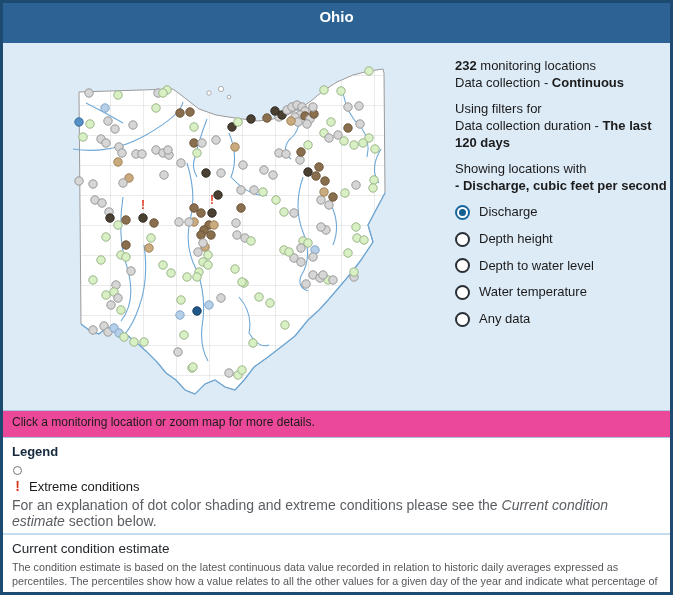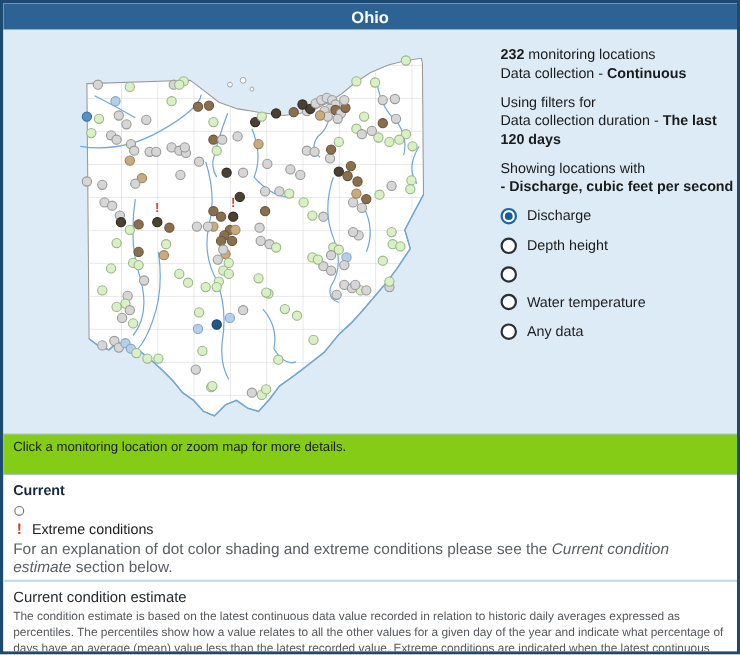--- a/index.html
+++ b/index.html
@@ -7,21 +7,21 @@
   body { font-family: "Liberation Sans", sans-serif; background: #fff; }
   .page {
     width: 673px; height: 595px;
     border: 3px solid #1d4a70;
     display: flex; flex-direction: column;
     overflow: hidden; background: #fff;
   }
   .header {
     background: #2d6394; color: #fff;
     font-weight: bold; font-size: 15px;
-    text-align: center; padding: 5px 0 2px;
+    text-align: center; padding: 5px 0 18px;
     flex: none;
   }
   .main {
     position: relative; background: #ddebf7;
     height: 367px; flex: none;
   }
   .map-svg { position: absolute; left: 8px; top: 2px; }
   .info {
     position: absolute; left: 452px; top: 15px; width: 212px;
     color: #1b1b1b; font-size: 13px; line-height: 1.28;
@@ -35,22 +35,22 @@
     display: flex; align-items: center; justify-content: center;
     flex: none;
   }
   .radio.sel { border: 2px solid #17679c; }
   .radio.sel::after {
     content: ""; width: 7px; height: 7px; border-radius: 50%;
     background: #135f92; display: block;
   }
   .radio-label { margin-left: 9px; }
   .note-strip {
-    background: #84cc16; border-top: 1px solid #a9c7e2; border-bottom: 1px solid #a9c7e2;
-    font-size: 12px; color: #1b1b1b; padding: 4px 9px 18px; flex: none;
+    background: #ec4899; border-top: 1px solid #a9c7e2; border-bottom: 1px solid #a9c7e2;
+    font-size: 12px; color: #1b1b1b; padding: 4px 9px 8px; flex: none;
   }
   .legend-sec { background: #fff; padding: 6px 9px 4px; flex: none; }
   .legend-title { font-size: 13px; font-weight: bold; color: #15283c; margin-bottom: 7px; }
   .legend-item { font-size: 13px; color: #1b1b1b; margin: 3px 0; display: flex; align-items: center; }
   .legend-dot {
     display: inline-block; width: 9px; height: 9px; border-radius: 50%;
     border: 1.5px solid #757575; background: #fdfdfd; margin: 0 7px 0 1px; flex: none;
   }
   .legend-bang {
     color: #d83a20; font-weight: bold; font-size: 14px; width: 9px;
@@ -332,39 +332,40 @@
           <div class="radio-row">
             <span class="radio sel"></span>
             <span class="radio-label">Discharge</span>
           </div>
           <div class="radio-row">
             <span class="radio"></span>
             <span class="radio-label">Depth height</span>
           </div>
           <div class="radio-row">
             <span class="radio"></span>
+            <span class="radio-label">Depth to water level</span>
           </div>
           <div class="radio-row">
             <span class="radio"></span>
             <span class="radio-label">Water temperature</span>
           </div>
           <div class="radio-row">
             <span class="radio"></span>
             <span class="radio-label">Any data</span>
           </div>
         </div>
     </div>
   </div>
 
   <div class="note-strip">
     <span>Click a monitoring location or zoom map for more details.</span>
   </div>
 
   <div class="legend-sec">
-    <div class="legend-title">Current</div>
+    <div class="legend-title">Legend</div>
     <div class="legend-item">
       <span class="legend-dot"></span>
     </div>
     <div class="legend-item">
       <span class="legend-bang">!</span>
       <span>Extreme conditions</span>
     </div>
     <div class="legend-footnote">
       <span>For an explanation of dot color shading and extreme conditions please see the </span><i>Current condition estimate</i><span> section below.</span>
     </div>

